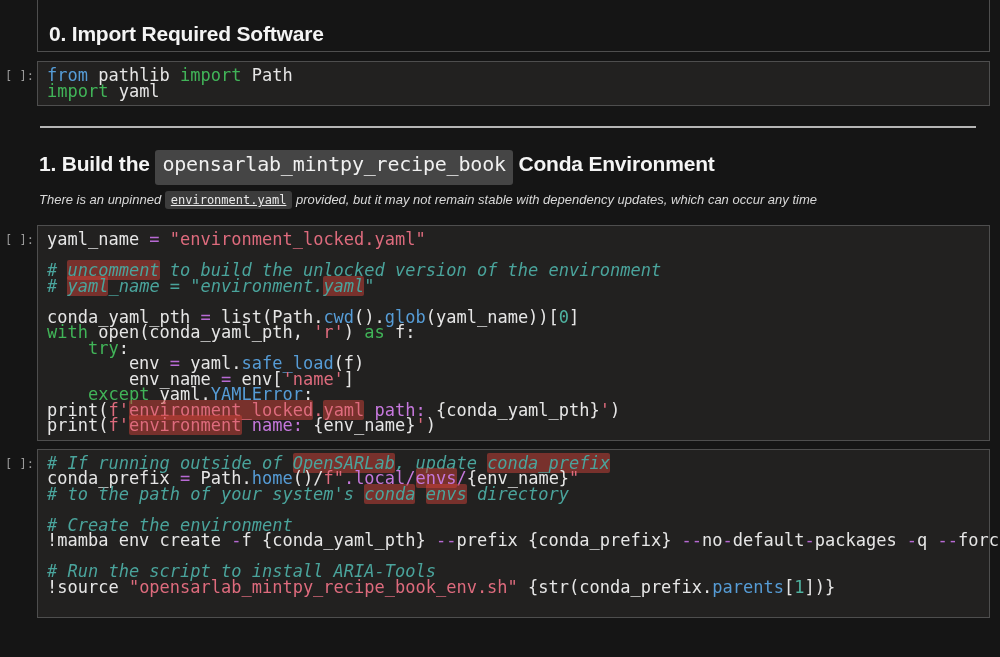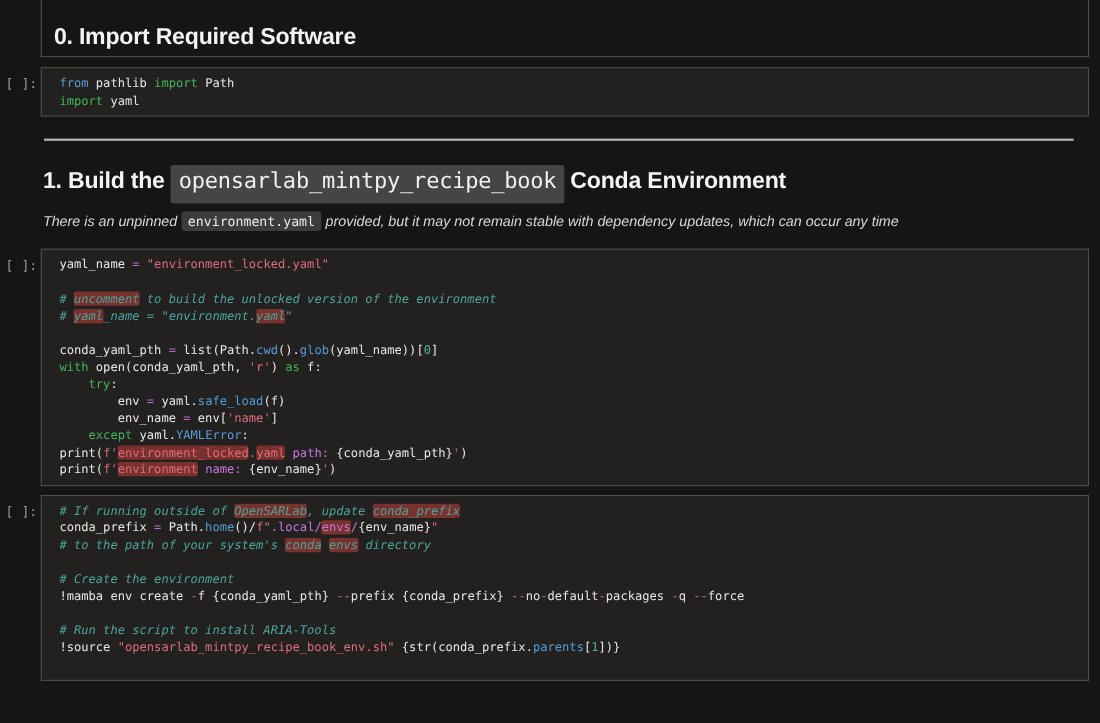--- a/index.html
+++ b/index.html
@@ -27,25 +27,25 @@
   .rmd2 .content{padding-left:2px;}
   hr.div{border:none;height:2px;background:var(--hr);margin:20px 14px 0 1px;}
   h2.h2{font-size:21px;line-height:30px;font-weight:700;color:var(--hd);
     letter-spacing:-.2px;margin:21px 0 0 0;}
   .chip{font-family:"DejaVu Sans Mono",monospace;font-weight:400;font-size:20px;
     background:var(--chipbg);color:#f0f0f0;padding:2px 7px 9px;border-radius:3px;}
   p.note{font-size:13px;line-height:16px;font-style:italic;color:var(--note);}
   p.note1{margin-top:20px;}
   p.note2{margin-top:13px;}
   .chip2{font-family:"DejaVu Sans Mono",monospace;font-style:normal;font-size:12px;
-    background:var(--chip2bg);color:#e8e8e8;padding:2px 6px;border-radius:3px;}
+    background:var(--chip2bg);color:#e8e8e8;padding:2px 6px;border-radius:3px;text-decoration:underline;}
   
   .rc1{margin-top:9px;} .rc2{margin-top:17px;} .rc3{margin-top:8px;}
   .codecell{background:var(--cellbg);border:1px solid var(--cellborder);
-    padding:6px 16px;font-family:"DejaVu Sans Mono",monospace;font-size:11px;
+    padding:6px 9px;font-family:"DejaVu Sans Mono",monospace;font-size:17px;
     line-height:15.5px;color:var(--text);}
   .cl{white-space:pre;min-height:15.5px;}
   .tk-t{color:var(--text);}
   .tk-k{color:var(--kw);}
   .tk-kb{color:var(--kb);}
   .tk-fn{color:var(--fn);}
   .tk-op{color:var(--op);}
   .tk-st{color:var(--st);}
   .tk-fs{color:var(--fs);}
   .tk-nu{color:var(--nu);}

